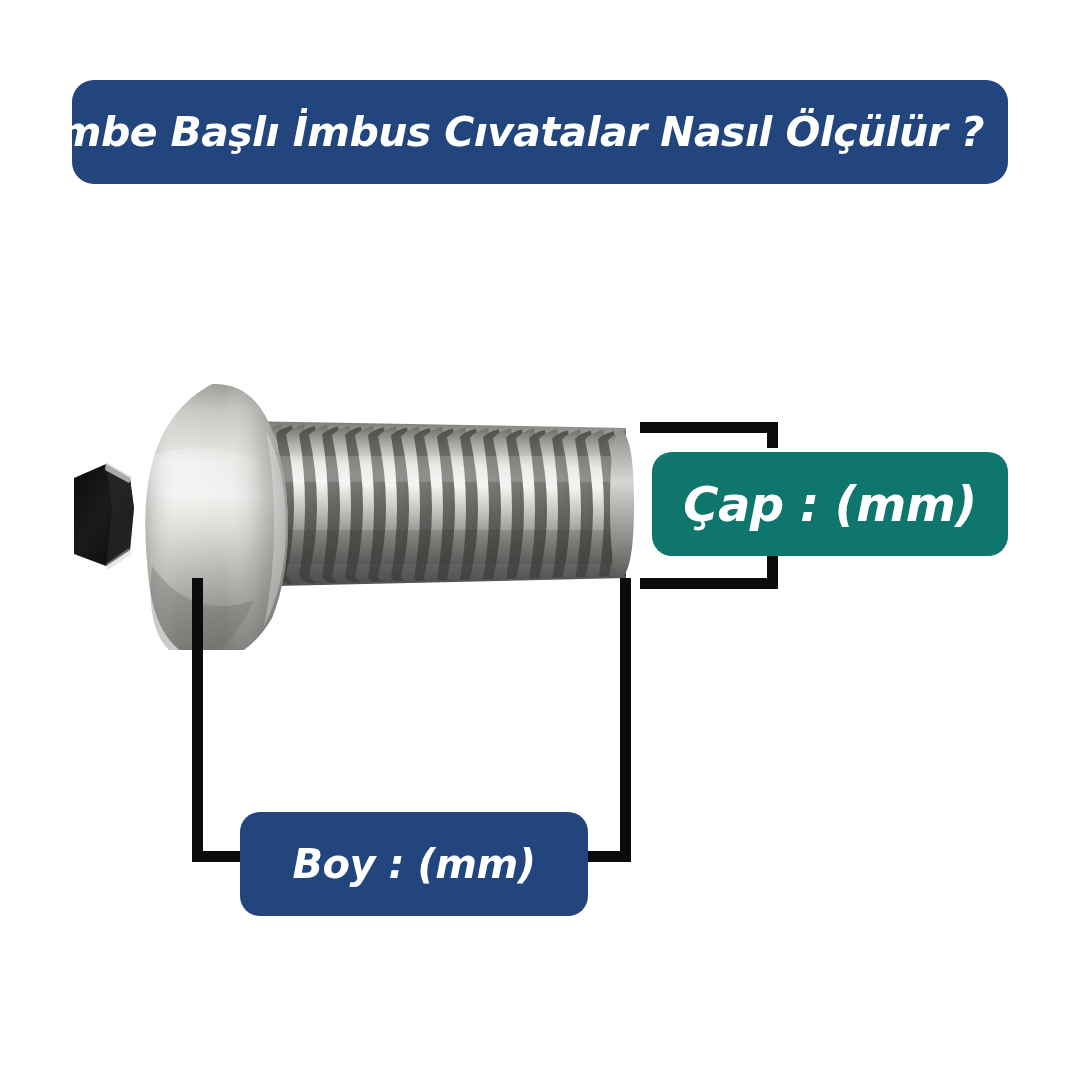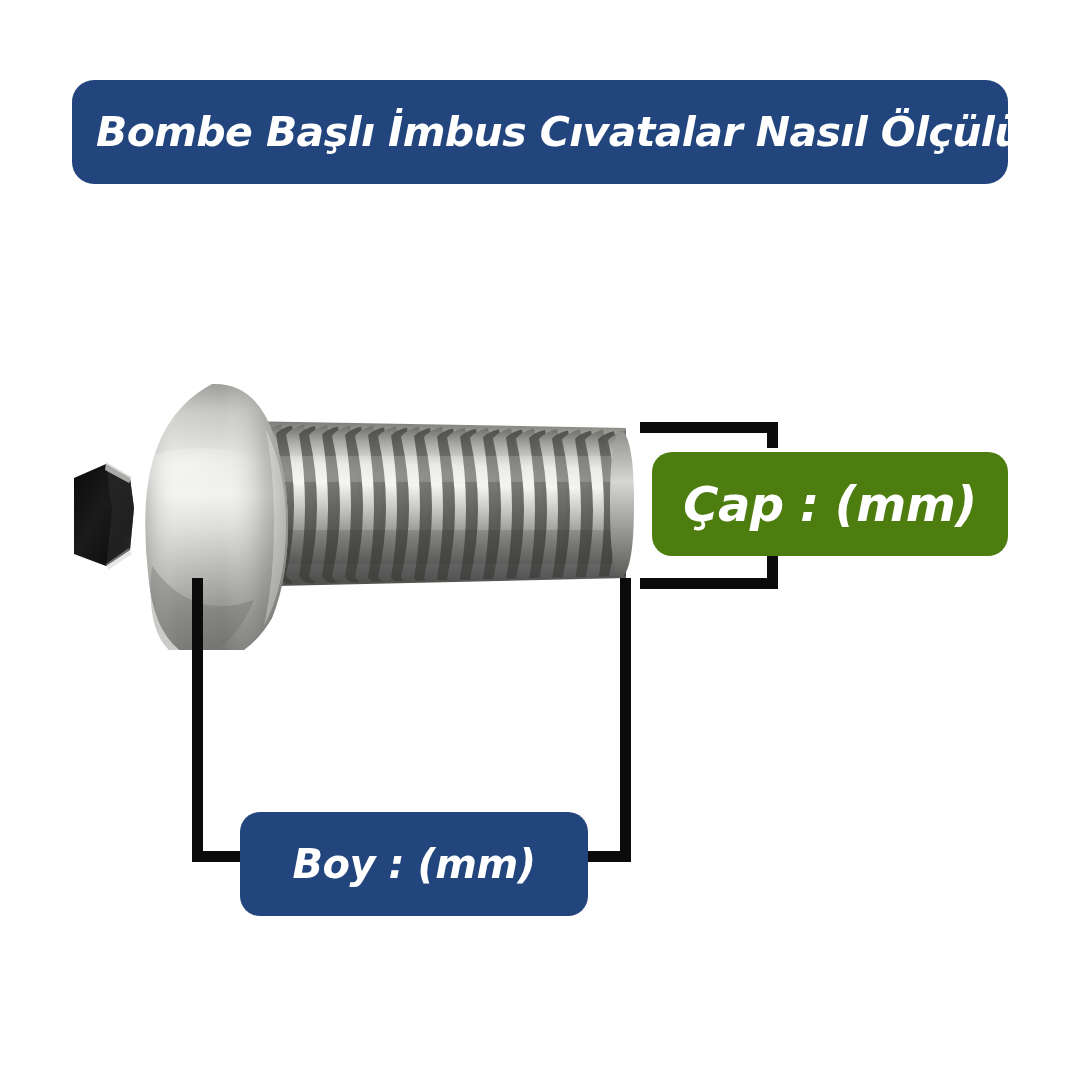--- a/index.html
+++ b/index.html
@@ -24,21 +24,21 @@
   #title-banner {
     position: absolute;
     left: 72px;
     top: 80px;
     width: 936px;
     height: 104px;
     background: #22457D;
     border-radius: 22px;
     display: flex;
     align-items: center;
-    justify-content: flex-start;
+    justify-content: flex-end;
     box-sizing: border-box;
     padding: 0 24px;
   }
   #title-text {
     color: #ffffff;
     font-family: "DejaVu Sans", sans-serif;
     font-size: 41px;
     font-weight: bold;
     font-style: italic;
     letter-spacing: -0.6px;
@@ -80,21 +80,21 @@
     font-weight: bold;
     font-style: italic;
     white-space: nowrap;
     line-height: 1;
   }
   #cap-callout {
     left: 652px;
     top: 452px;
     width: 356px;
     height: 104px;
-    background: #4d7c0f;
+    background: #0f766e;
   }
   #cap-callout .callout-text { font-size: 48px; letter-spacing: -0.5px; }
 
   #boy-callout {
     left: 240px;
     top: 812px;
     width: 348px;
     height: 104px;
     background: #22457D;
   }

